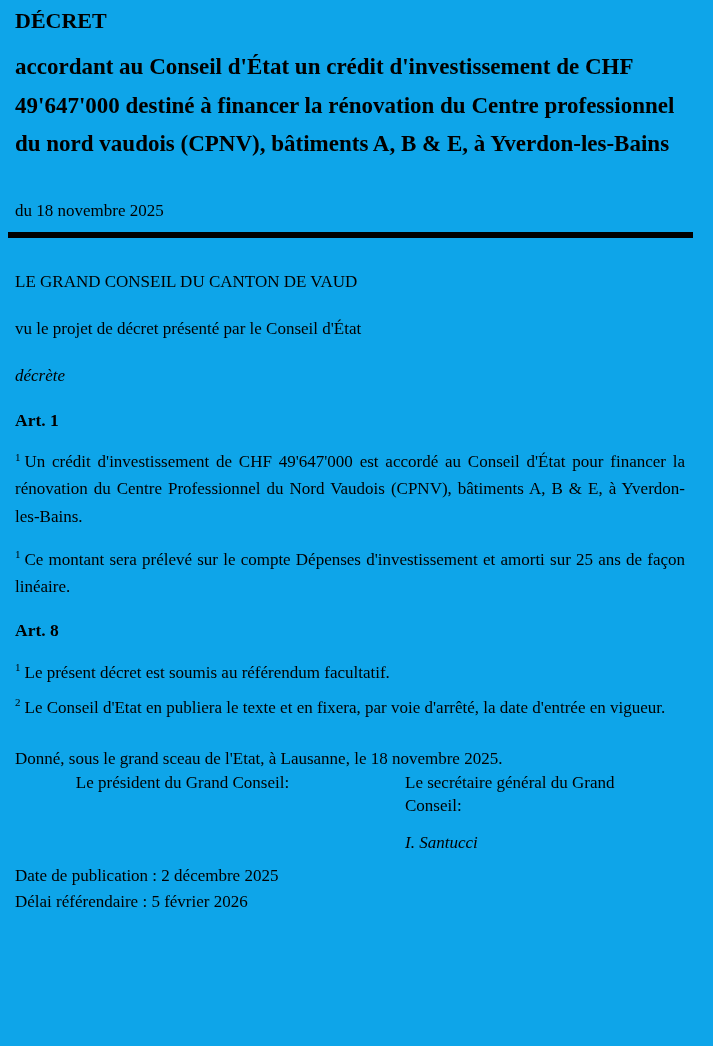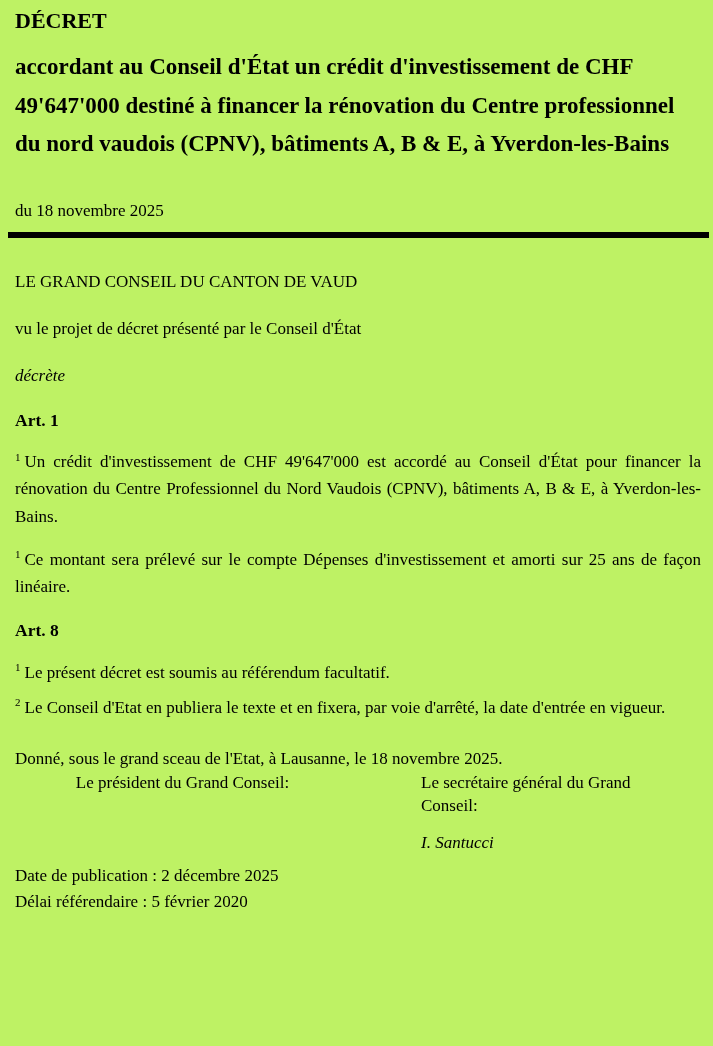--- a/index.html
+++ b/index.html
@@ -1,24 +1,24 @@
 <!DOCTYPE html>
 <html><head>
 <meta charset="utf-8">
 <style>
   html, body { margin: 0; padding: 0; background: #ffffff; }
   .page {
     position: relative;
     width: 713px;
     height: 1046px;
     box-sizing: border-box;
-    background: #bef264;
+    background: #0ea5e9;
     color: #000000;
     font-family: "Liberation Serif", "DejaVu Serif", serif;
-    padding: 8px 12px 0 15px;
+    padding: 8px 28px 0 15px;
     overflow: hidden;
   }
   .doc-header {
     display: flex;
     justify-content: space-between;
     align-items: baseline;
     font-size: 22px;
     font-weight: bold;
     line-height: 1.2;
   }
@@ -101,16 +101,16 @@
       <div class="sig-role">Le président du Grand Conseil:</div>
     </div>
     <div class="sig-cell-right">
       <div class="sig-role">Le secrétaire général du Grand Conseil:</div>
       <div class="sig-name">I. Santucci</div>
     </div>
   </div>
 
   <div class="para footer">
     <div>Date de publication : 2 décembre 2025</div>
-    <div>Délai référendaire : 5 février 2020</div>
+    <div>Délai référendaire : 5 février 2026</div>
   </div>
 
 </div>
 
 </body></html>

